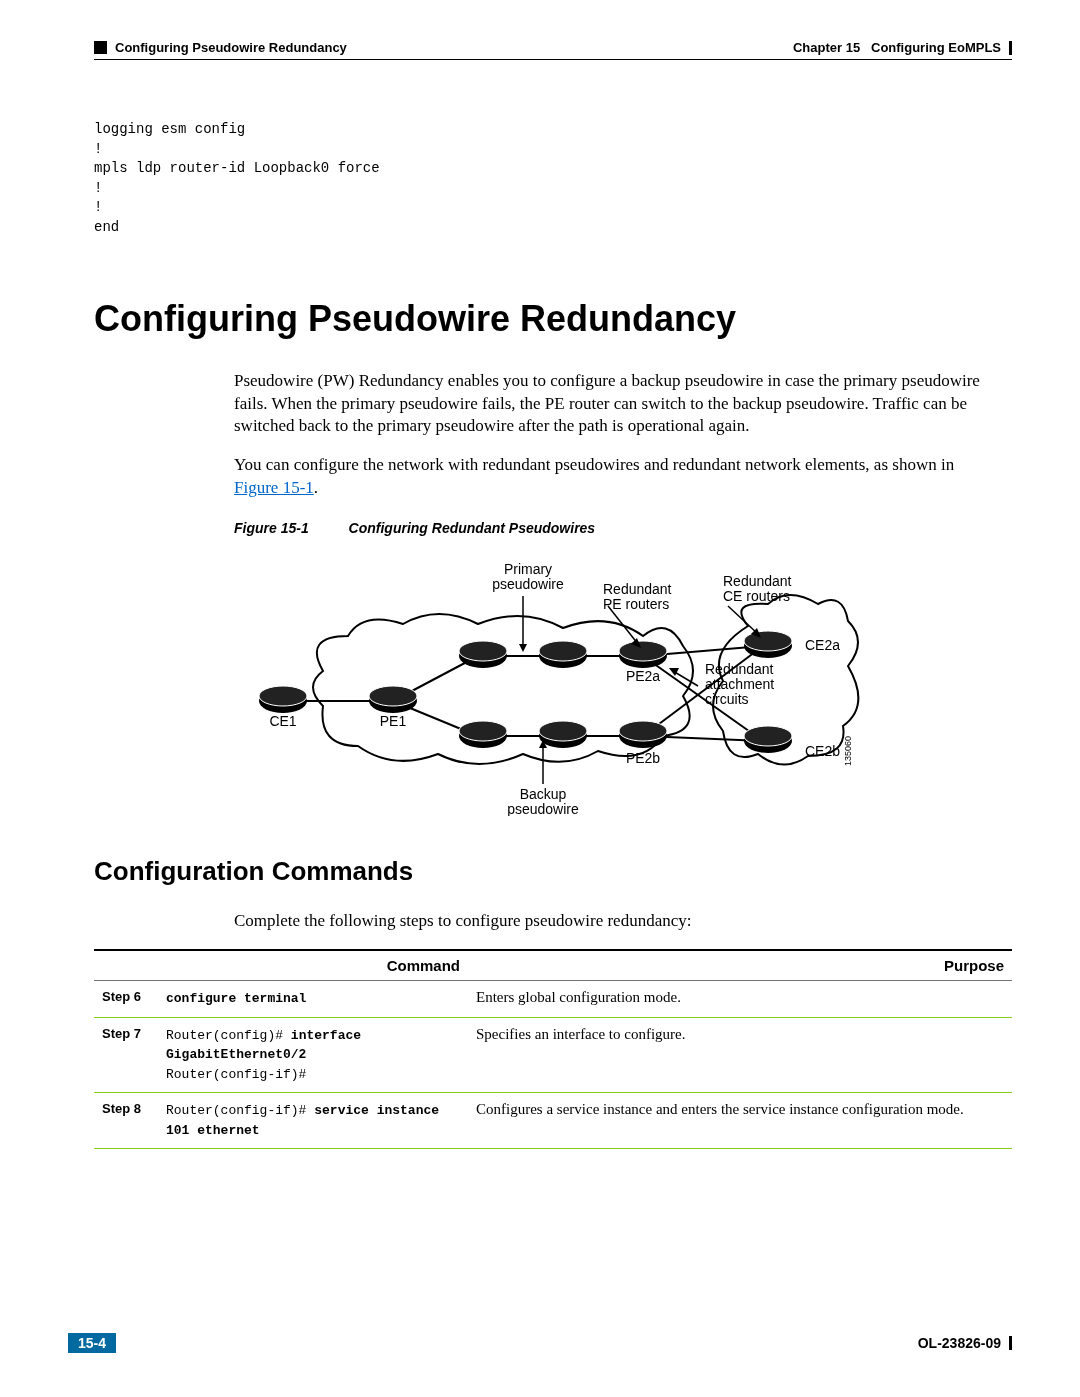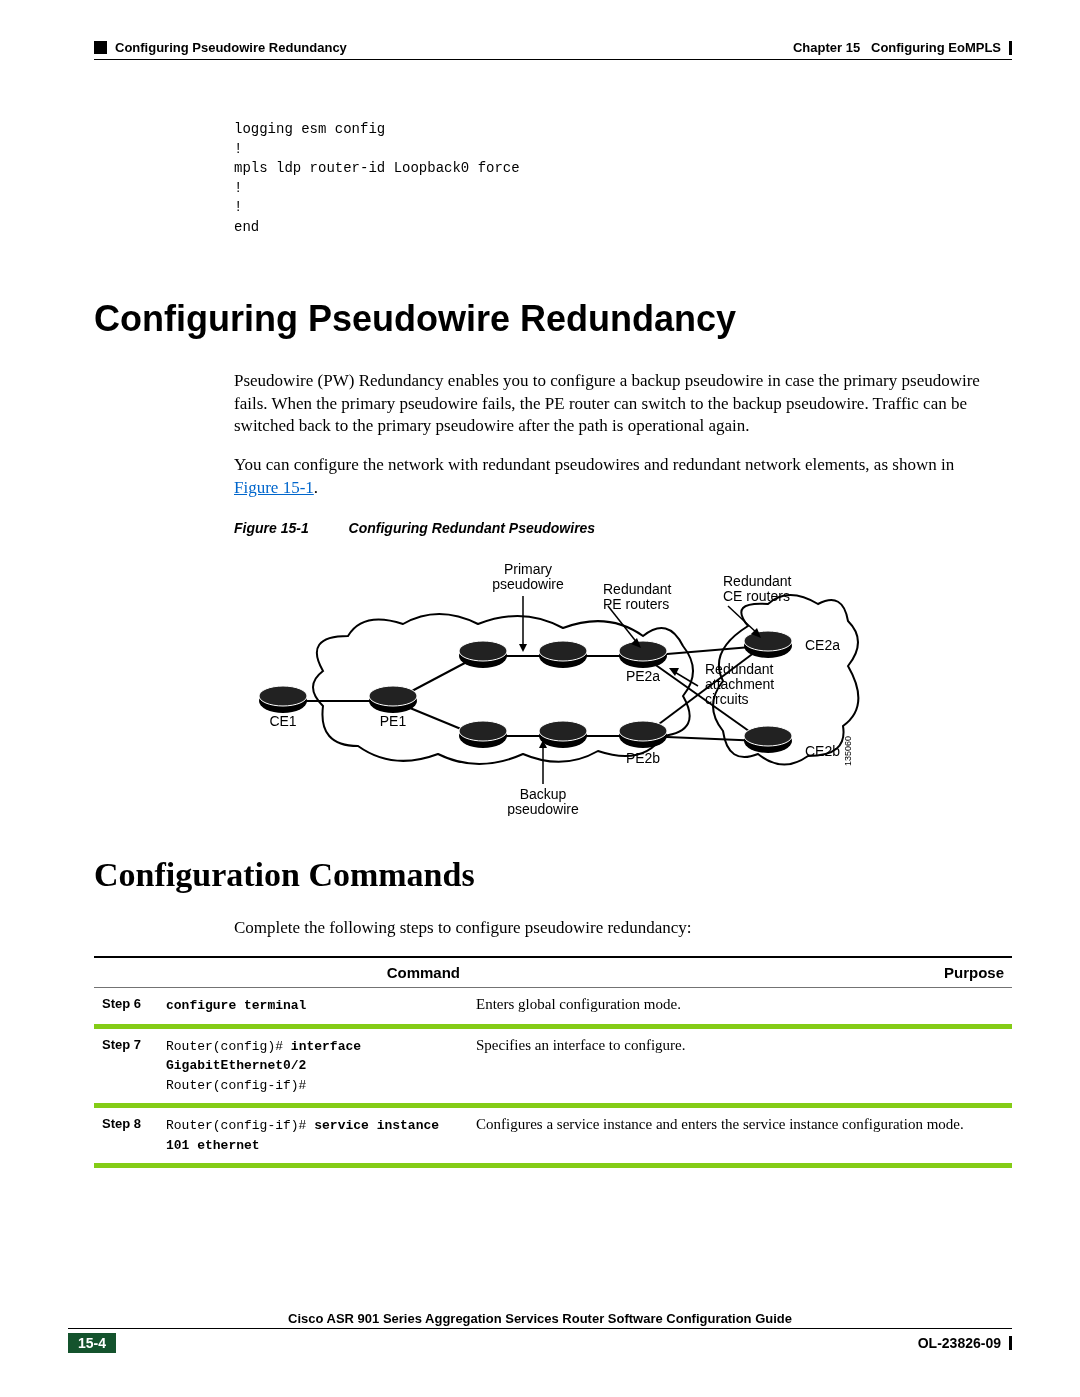--- a/index.html
+++ b/index.html
@@ -42,21 +42,20 @@
     }
     .header-rule {
       border: none;
       border-top: 1px solid #000;
       margin-bottom: 60px;
     }
     .config-block {
       font-family: 'Courier New', monospace;
       font-size: 14px;
       line-height: 1.4;
-      margin-left: 140px;
       margin-bottom: 60px;
       white-space: pre;
     }
     .h1 {
       font-family: Arial, Helvetica, sans-serif;
       font-size: 36px;
       font-weight: bold;
       margin-bottom: 30px;
     }
     .body-text {
@@ -77,22 +76,22 @@
       margin-bottom: 20px;
     }
     .fig-caption .fig-id { margin-right: 36px; }
     .diagram-wrap {
       display: flex;
       justify-content: center;
       margin: 10px 0 40px 0;
     }
     .diagram-svg { width: 620px; height: 260px; }
     .h2 {
-      font-family: Liberation Serif, serif;
-      font-size: 34px;
+      font-family: Liberation Sans, sans-serif;
+      font-size: 26px;
       font-weight: bold;
       margin: 40px 0 24px 0;
     }
     .intro-text {
       font-size: 17px;
       margin-left: 140px;
       margin-bottom: 18px;
     }
     .cmd-table {
       width: 100%;
@@ -104,21 +103,21 @@
       font-weight: bold;
       text-align: right;
       border-top: 2px solid #000;
       border-bottom: 1px solid #737373;
       padding: 6px 8px;
     }
     .cmd-table td {
       vertical-align: top;
       padding: 8px 8px;
     }
-    .cmd-table tbody tr { border-bottom: 5px solid #84cc16; }
+    .cmd-table tbody tr { border-bottom: 1px solid #84cc16; }
     .cmd-table .step-col {
       font-family: Arial, Helvetica, sans-serif;
       font-size: 13px;
       font-weight: bold;
       width: 64px;
       white-space: nowrap;
     }
     .cmd-table .cmd-col { width: 310px; }
     .cmd-table .cmd-col .mono {
       font-family: 'Courier New', monospace;
@@ -144,21 +143,21 @@
     }
     .footer-row {
       display: flex;
       justify-content: space-between;
       align-items: center;
       font-family: Arial, Helvetica, sans-serif;
       font-size: 14px;
       font-weight: bold;
     }
     .page-badge {
-      background: #14532d;
+      background: #0369a1;
       color: #fff;
       padding: 2px 10px;
       display: inline-block;
     }
     .doc-id { display: flex; align-items: center; }
     .doc-id-bar {
       display: inline-block;
       width: 3px;
       height: 14px;
       background: #000;
@@ -312,21 +311,20 @@
             <div class="mono">Router(config-if)# <span class="b">service instance
 101 ethernet</span></div>
           </td>
           <td>Configures a service instance and enters the service instance configuration mode.</td>
         </tr>
       </tbody>
   </table>
 </div>
 
 <div class="footer">
-  <div class="footer-title">Cisco ASR 901 Series Aggregation Services Router Software Configuration Guide</div>
   <div class="footer-row">
     <span class="page-badge">15-4</span>
     <span class="doc-id">
       <span>OL-23826-09</span>
       <span class="doc-id-bar"></span>
     </span>
   </div>
 </div>
 
 </body></html>

